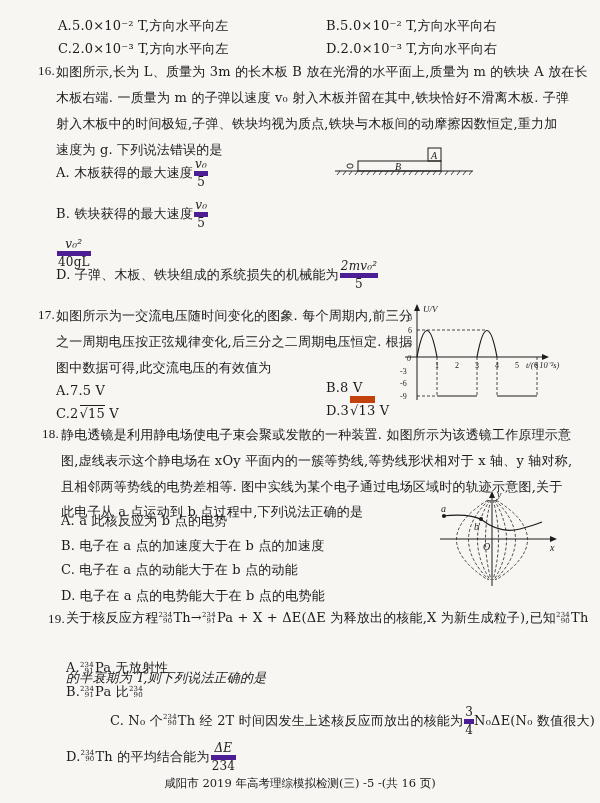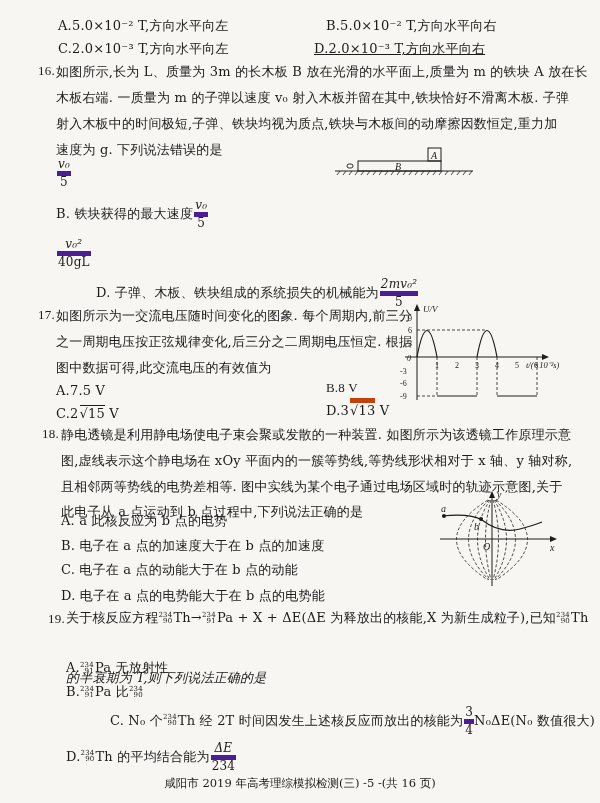--- a/index.html
+++ b/index.html
@@ -21,39 +21,39 @@
   .iso span { display: block; }
   .footer { position: absolute; left: 0; width: 600px; top: 776px; text-align: center; font-size: 11.5px; }
   svg text { font-family: "Liberation Serif", serif; }
 </style>
 </head>
 <body>
 
 <div class="line" style="left:58px;top:17px;">A.5.0×10⁻² T,方向水平向左</div>
 <div class="line" style="left:326px;top:17px;">B.5.0×10⁻² T,方向水平向右</div>
 <div class="line" style="left:58px;top:40px;">C.2.0×10⁻³ T,方向水平向左</div>
-<div class="line" style="left:314px;top:40px;text-decoration:underline;">D.2.0×10⁻³ T,方向水平向右</div>
+<div class="line" style="left:326px;top:40px;">D.2.0×10⁻³ T,方向水平向右</div>
 
 <div>
   <div class="line qnum" style="left:38px;top:63px;">16.</div>
   <div class="line" style="left:56px;top:63px;">如图所示,长为 L、质量为 3m 的长木板 B 放在光滑的水平面上,质量为 m 的铁块 A 放在长</div>
   <div class="line" style="left:56px;top:89px;">木板右端. 一质量为 m 的子弹以速度 v₀ 射入木板并留在其中,铁块恰好不滑离木板. 子弹</div>
   <div class="line" style="left:56px;top:115px;">射入木板中的时间极短,子弹、铁块均视为质点,铁块与木板间的动摩擦因数恒定,重力加</div>
   <div class="line" style="left:56px;top:141px;">速度为 g. 下列说法错误的是</div>
 
   <div class="line" style="left:56px;top:158px;">
-    <span class="frac"><span class="num">v₀</span><span class="den">5</span></span>
+    <span>A. 木板获得的最大速度</span><span class="frac"><span class="num">v₀</span><span class="den">5</span></span>
   </div>
   <div class="line" style="left:56px;top:199px;">
     <span>B. 铁块获得的最大速度</span><span class="frac"><span class="num">v₀</span><span class="den">5</span></span>
   </div>
   <div class="line" style="left:56px;top:238px;">
     <span class="frac"><span class="num">v₀²</span><span class="den">40gL</span></span>
   </div>
-  <div class="line" style="left:56px;top:278px;margin-left:40px;">
+  <div class="line" style="left:56px;top:260px;">
     <span>D. 子弹、木板、铁块组成的系统损失的机械能为</span><span class="frac"><span class="num">2mv₀²</span><span class="den">5</span></span>
   </div>
 
   <svg class="abs" style="left:335px;top:146px;" width="140" height="30">
     <rect x="93" y="2" width="13" height="13" fill="none" stroke="#1c1c1c" stroke-width="1"></rect>
     <text x="96" y="13" font-size="10" font-style="italic" fill="#1c1c1c">A</text>
     <rect x="23" y="15" width="83" height="10" fill="none" stroke="#1c1c1c" stroke-width="1"></rect>
     <text x="60" y="24" font-size="10" font-style="italic" fill="#1c1c1c">B</text>
     <rect x="12" y="18" width="6" height="4" rx="2" fill="none" stroke="#1c1c1c" stroke-width="0.9"></rect>
     <line x1="0" y1="25" x2="138" y2="25" stroke="#1c1c1c" stroke-width="1"></line>
@@ -84,23 +84,23 @@
     </g>
   </svg>
 </div>
 
 <div>
   <div class="line qnum" style="left:38px;top:307px;">17.</div>
   <div class="line" style="left:56px;top:307px;">如图所示为一交流电压随时间变化的图象. 每个周期内,前三分</div>
   <div class="line" style="left:56px;top:333px;">之一周期电压按正弦规律变化,后三分之二周期电压恒定. 根据</div>
   <div class="line" style="left:56px;top:359px;">图中数据可得,此交流电压的有效值为</div>
   <div class="line" style="left:56px;top:383px;text-align:right;">A.7.5 V</div>
-  <div class="line" style="left:326px;top:380px;font-family:Liberation Serif, serif;">B.8 V</div>
+  <div class="line" style="left:326px;top:380px;">B.8 V</div>
   <div class="line" style="left:56px;top:406px;"><span>C.2</span><span style="border-top:1px solid #1c1c1c;margin-left:1px;"><span>√</span><span>15</span></span><span> V</span></div>
-  <div class="line" style="left:326px;top:403px;"><span>D.3</span><span style="border-top:5px solid #c2410c;margin-left:1px;"><span>√</span><span>13</span></span><span> V</span></div>
+  <div class="line" style="left:326px;top:403px;"><span>D.3</span><span style="border-top:7px solid #c2410c;margin-left:1px;"><span>√</span><span>13</span></span><span> V</span></div>
 
   <svg class="abs" style="left:395px;top:302px;" width="185" height="100">
 
     <line x1="22" y1="98" x2="22" y2="6" stroke="#1c1c1c" stroke-width="1"></line>
     <polygon points="22,2 19,9 25,9" fill="#1c1c1c"></polygon>
     <line x1="10" y1="55" x2="150" y2="55" stroke="#1c1c1c" stroke-width="1"></line>
     <polygon points="154,55 147,52 147,58" fill="#1c1c1c"></polygon>
     <text x="28" y="10" font-size="9" font-style="italic" fill="#1c1c1c">U/V</text>
     <text x="131" y="66" font-size="8.5" font-style="italic" fill="#1c1c1c">t/(×10⁻²s)</text>
 

